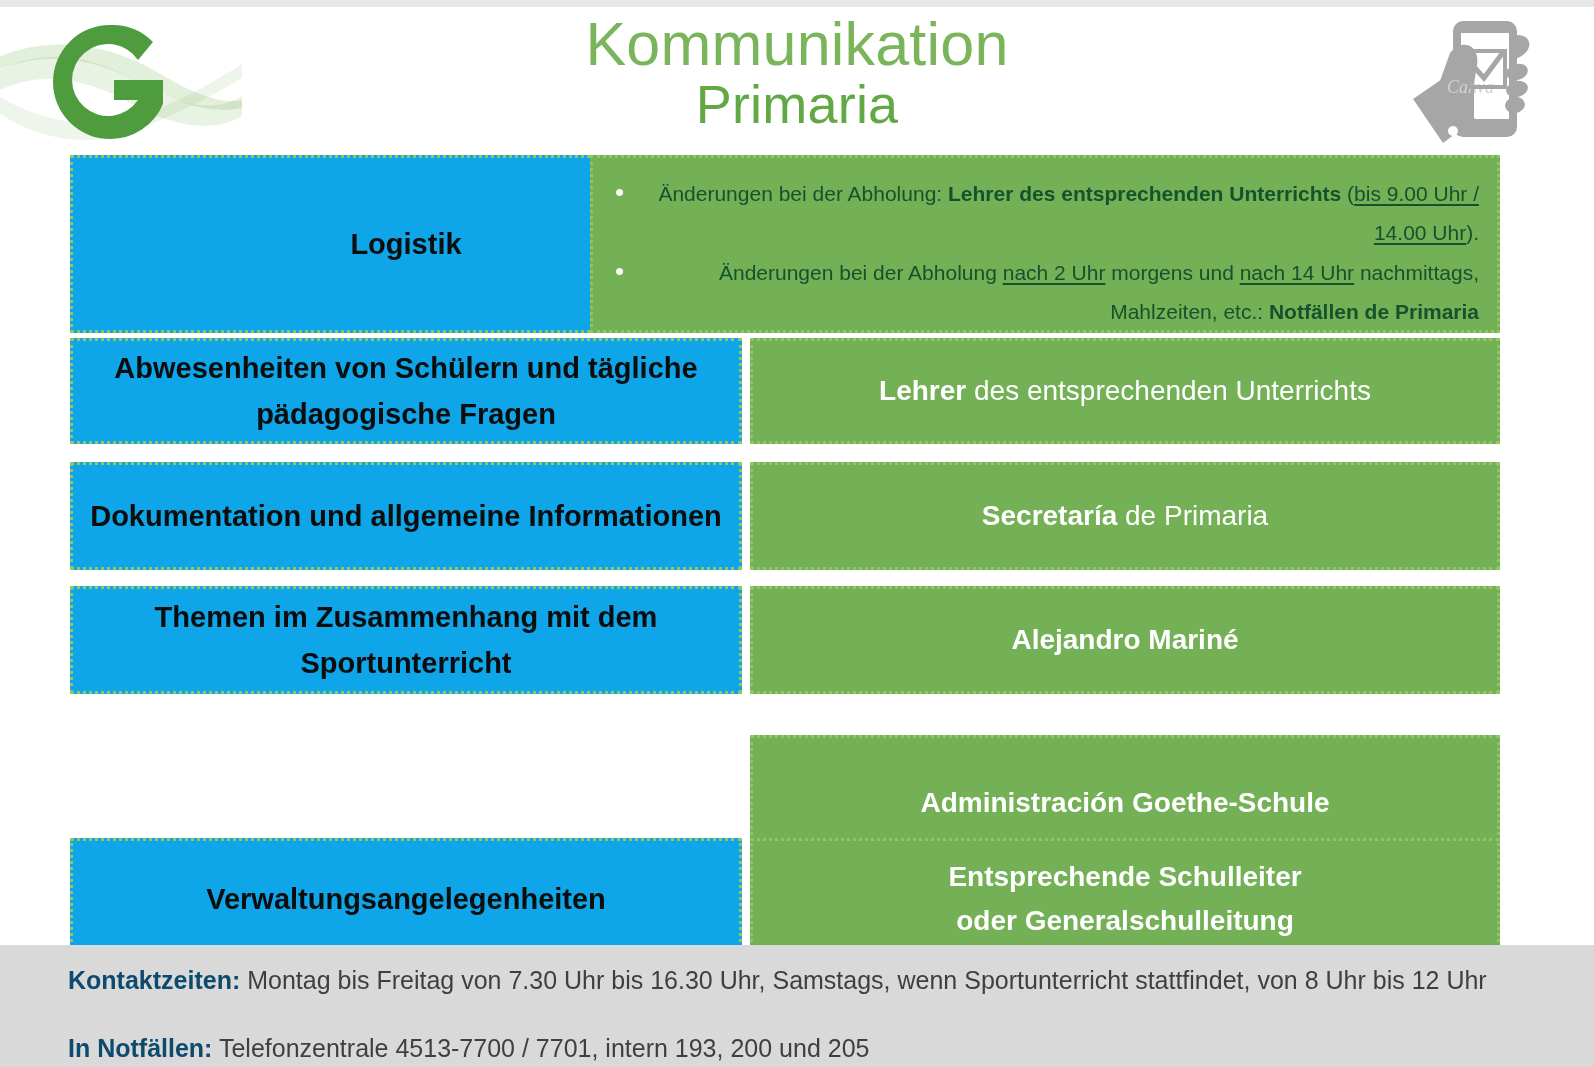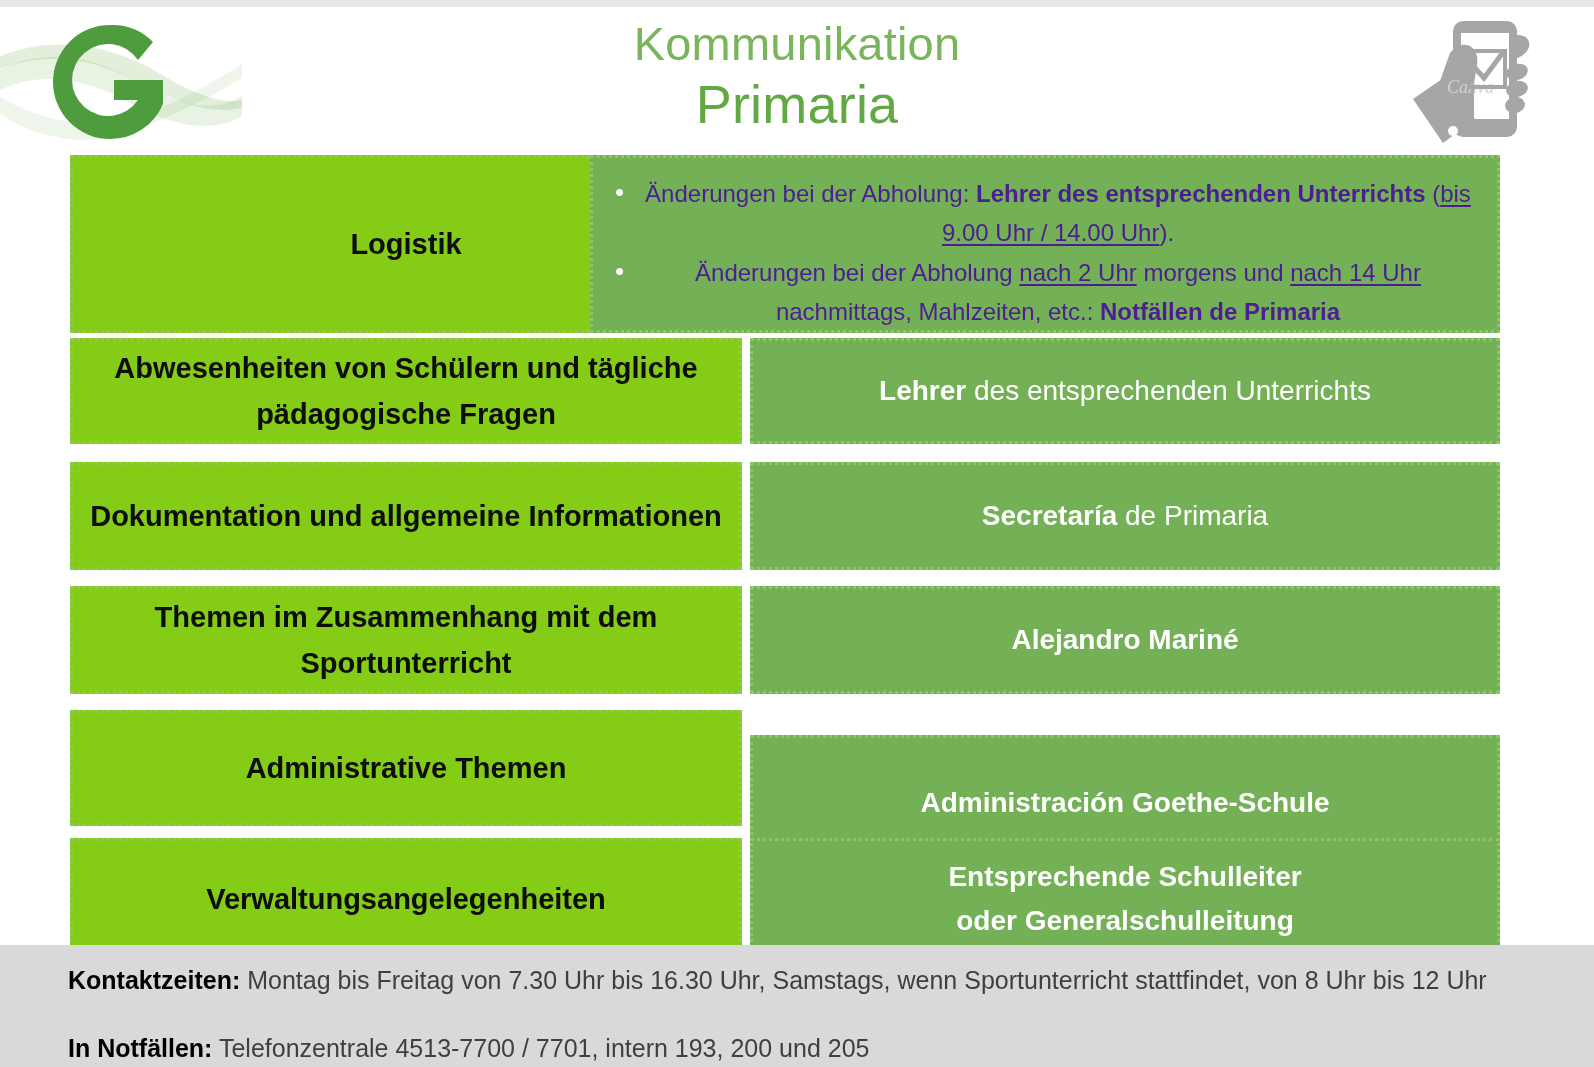--- a/index.html
+++ b/index.html
@@ -15,79 +15,79 @@
   }
 
   
   #header{position:absolute;left:0;top:7px;width:1594px;height:148px;}
   #logo{position:absolute;left:-8px;top:5px;width:250px;height:150px;}
   #phone-icon{position:absolute;left:1405px;top:8px;width:135px;height:148px;}
   #titleblock{
     position:absolute;left:397px;top:8px;width:800px;text-align:center;
   }
   #title-line1{
-    font-size:47px;line-height:58px;color:#7ab55c;font-weight:400;letter-spacing:0.2px;
+    font-size:61px;line-height:58px;color:#7ab55c;font-weight:400;letter-spacing:0.2px;
   }
   #title-line2{
     font-size:54px;line-height:62px;color:#62a844;font-weight:normal;letter-spacing:0.2px;
   }
 
   
   #matrix{position:absolute;left:0;top:155px;width:1594px;height:790px;}
 
   .row{position:absolute;left:0;width:1594px;}
 
   .cell{
     position:absolute;
     box-sizing:border-box;
     border:3px dotted #8dc663;
     display:flex;align-items:center;justify-content:center;
     text-align:center;
   }
   .cell.left{
-    left:70px;width:672px;background:#84cc16;color:#0d0d0d;
+    left:70px;width:672px;background:#0ea5e9;color:#0d0d0d;
     font-weight:bold;
   }
   .cell.right{
     left:750px;width:750px;background:#74b055;color:#ffffff;
   }
   .cell.right.wide{left:590px;width:910px;}
 
   .txt{padding:0 14px;}
   .left .txt{font-size:29px;line-height:46px;}
   .right .txt{font-size:28px;line-height:44px;font-weight:400;}
   .right .txt b{font-weight:bold;}
 
   
   .bulletbox{
     display:block;padding:16px 18px 10px 18px;
   }
   .bulletbox ul{margin:0;padding:0 0 0 26px;list-style:none;}
   .bulletbox li{
-    position:relative;font-size:24px;line-height:39px;color:#4c1d95;
-    text-align:center;margin:0 0 1px 0;font-weight:400;
+    position:relative;font-size:21px;line-height:39px;color:#14532d;
+    text-align:right;margin:0 0 1px 0;font-weight:400;
   }
   .bulletbox li:before{
     content:"\2022";position:absolute;left:-22px;top:-1px;font-size:26px;color:#ffffff;
   }
   .bulletbox li b{font-weight:bold;}
   .bulletbox li u{text-decoration:underline;text-underline-offset:3px;}
 
   
   #footer{
     position:absolute;left:0;top:945px;width:1594px;height:122px;
     background:#d9d9d9;
   }
   #footer .fline{
     position:absolute;left:68px;width:1460px;
     font-size:25px;line-height:34px;color:#3f3f3f;text-align:left;
   }
   #fline1{top:18px;}
   #fline2{top:86px;}
-  #footer b{color:#000000;font-weight:bold;}
+  #footer b{color:#0c4a6e;font-weight:bold;}
 </style>
 </head>
 <body>
 
 <div id="topstrip"></div>
 
 <div id="header">
 
   <svg id="logo" viewBox="0 0 250 150">
     <path d="M0 62 C55 30 110 48 150 72 C190 96 225 100 250 84 L250 104 C220 122 180 114 140 92 C100 70 52 54 0 82 Z" fill="#7ab55c" opacity="0.17"></path>
@@ -158,23 +158,20 @@
   <div class="row" style="top:431px;height:110px;">
     <div class="cell left" style="top:0px;height:108px;">
       <div class="txt">Themen im Zusammenhang mit dem Sportunterricht</div>
     </div>
     <div class="cell right" style="top:0px;height:108px;">
       <div class="txt"><b>Alejandro Mariné</b></div>
     </div>
   </div>
 
   <div class="row" style="top:555px;height:118px;">
-    <div class="cell left" style="top:0px;height:116px;">
-      <div class="txt">Administrative Themen</div>
-    </div>
     <div class="cell right" style="top:0px;height:136px;margin-top:25px;">
       <div class="txt"><b>Administración Goethe-Schule</b></div>
     </div>
   </div>
 
   <div class="row" style="top:683px;height:124px;">
     <div class="cell left" style="top:0px;height:122px;">
       <div class="txt">Verwaltungsangelegenheiten</div>
     </div>
     <div class="cell right" style="top:0px;height:122px;">

